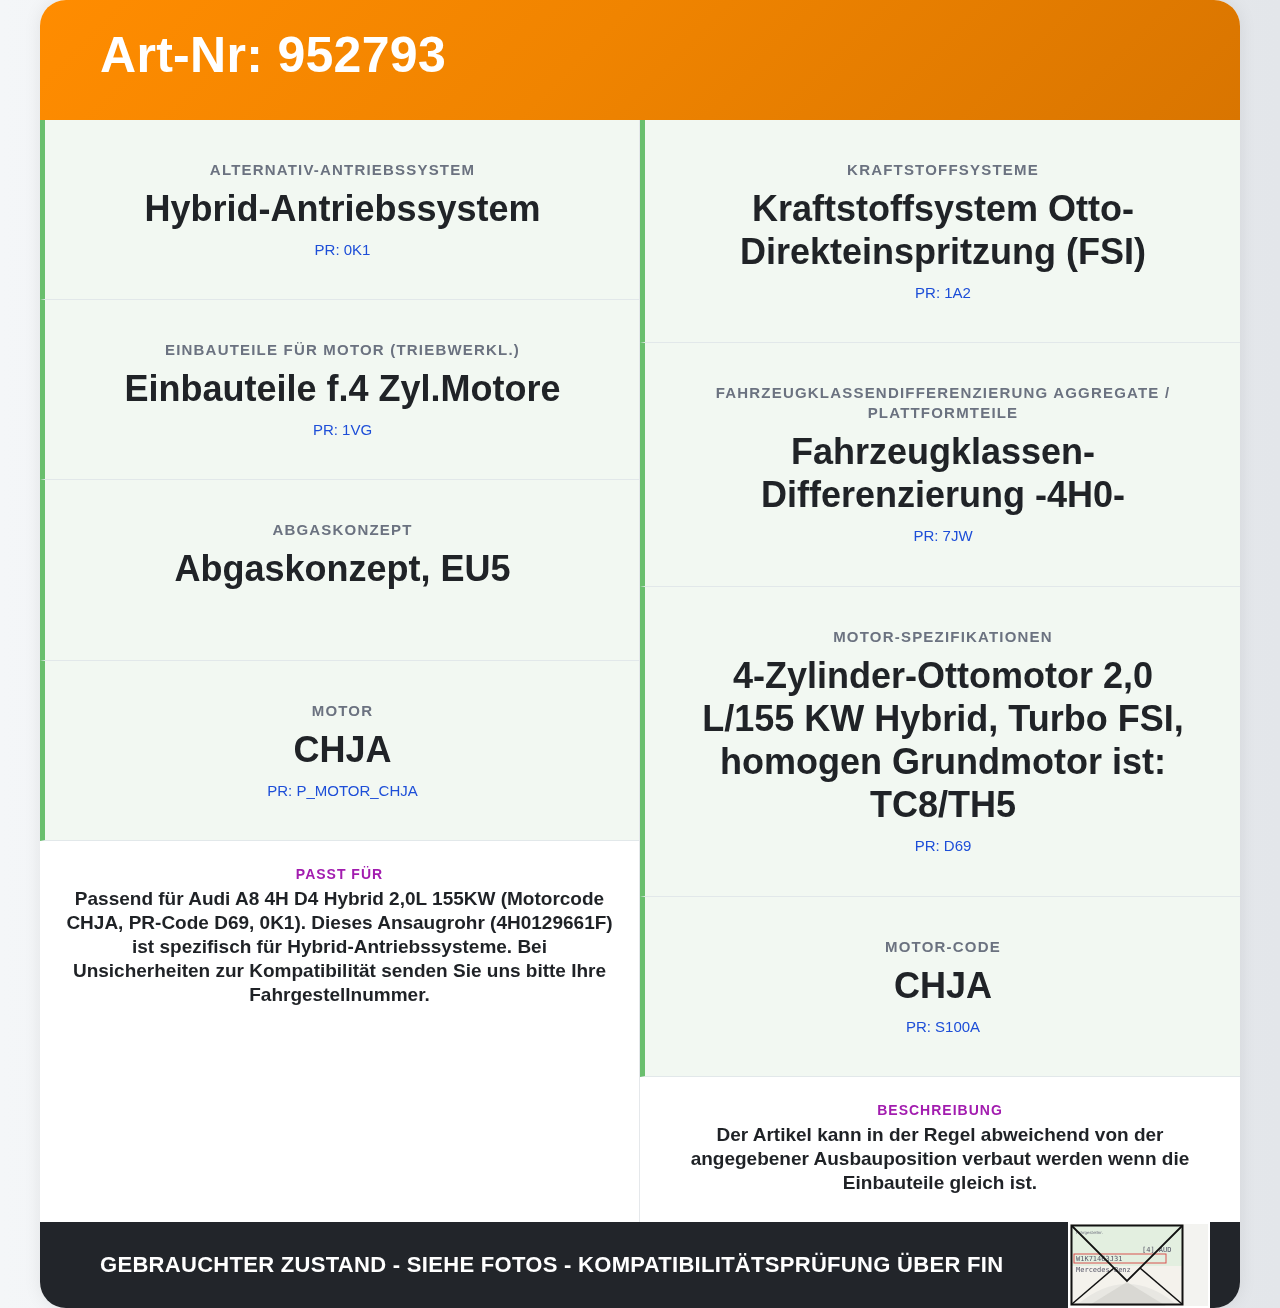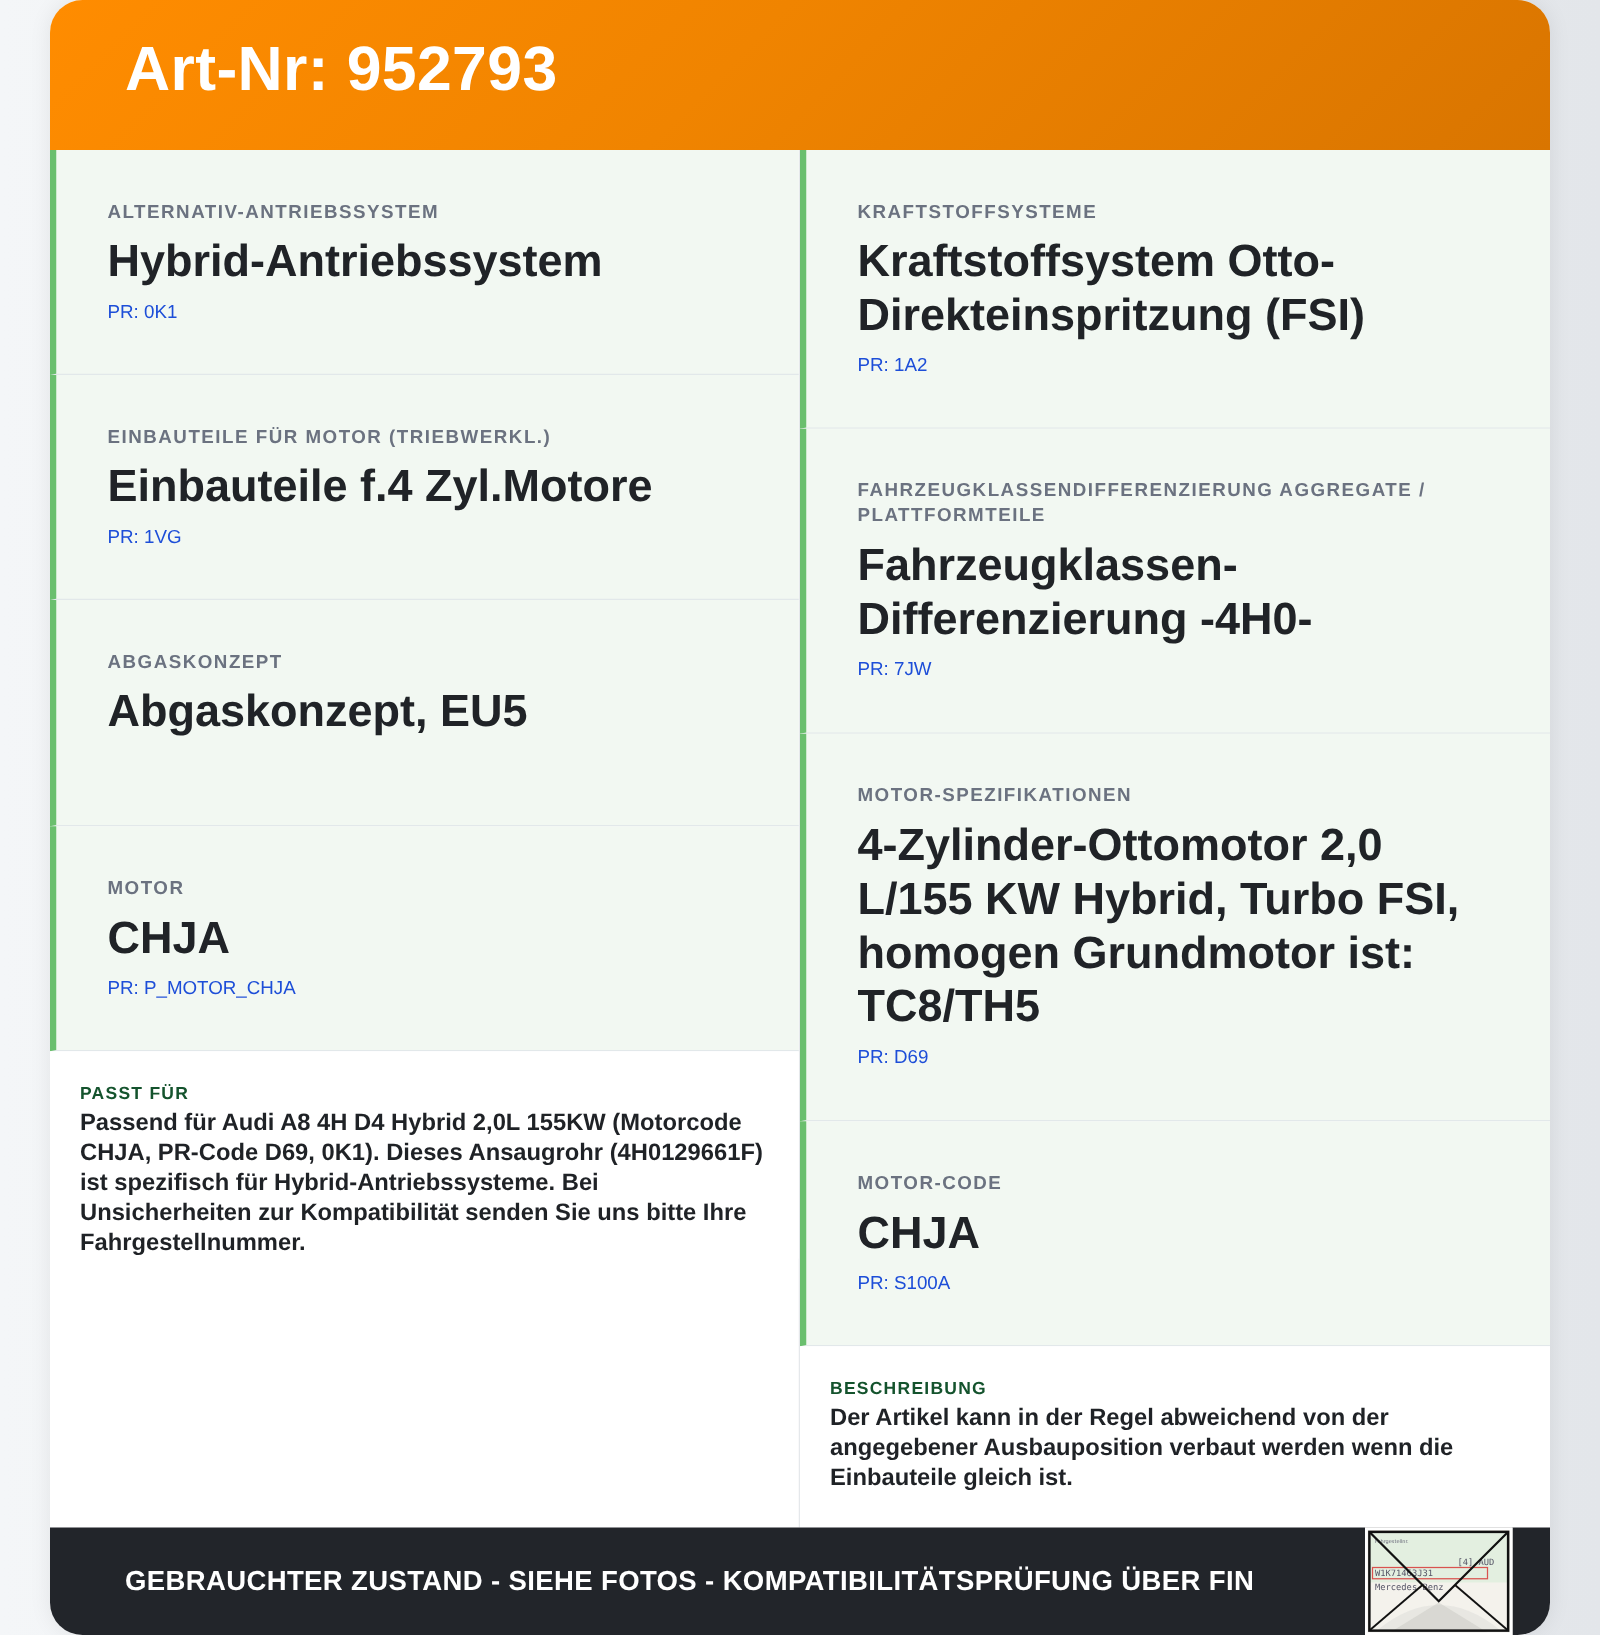--- a/index.html
+++ b/index.html
@@ -36,20 +36,21 @@
       margin-top: -10px;
     }
     .columns {
       display: flex;
       height: 1102px;
     }
     .col {
       width: 600px;
       display: flex;
       flex-direction: column;
+      text-align: center;
     }
     .col-left { border-right: 1px solid #e5e8eb; }
     .spec {
       background: #f2f8f2;
       border-left: 5px solid #6abf6e;
       border-bottom: 1px solid #e2e8ea;
       padding: 40px 40px 0 41px;
     }
     .spec-label {
       font-size: 15px;
@@ -72,21 +73,21 @@
       margin-top: 10px;
       line-height: 20px;
     }
     .info {
       padding: 24px 24px 0 24px;
       background: #ffffff;
     }
     .info-label {
       font-size: 14px;
       font-weight: bold;
-      color: #14532d;
+      color: #a21caf;
       letter-spacing: 1px;
       text-transform: uppercase;
       line-height: 18px;
     }
     .info-text {
       font-size: 19px;
       font-weight: bold;
       color: #1f2226;
       line-height: 24px;
       margin-top: 4px;
@@ -105,26 +106,25 @@
     .footer-text {
       color: #ffffff;
       font-size: 22px;
       font-weight: bold;
       letter-spacing: 0.3px;
     }
     .fin-image {
       position: absolute;
       right: 30px;
       top: 0;
-      width: 118px;
+      width: 142px;
       height: 86px;
       background: #f3f3f0;
       border: 2px solid #ffffff;
       overflow: hidden;
-      text-align: right;
     }
   </style>
 </head>
 <body>
 
 <div class="card">
 
   <div class="header">
     <h1 class="header-title">Art-Nr: 952793</h1>
   </div>

